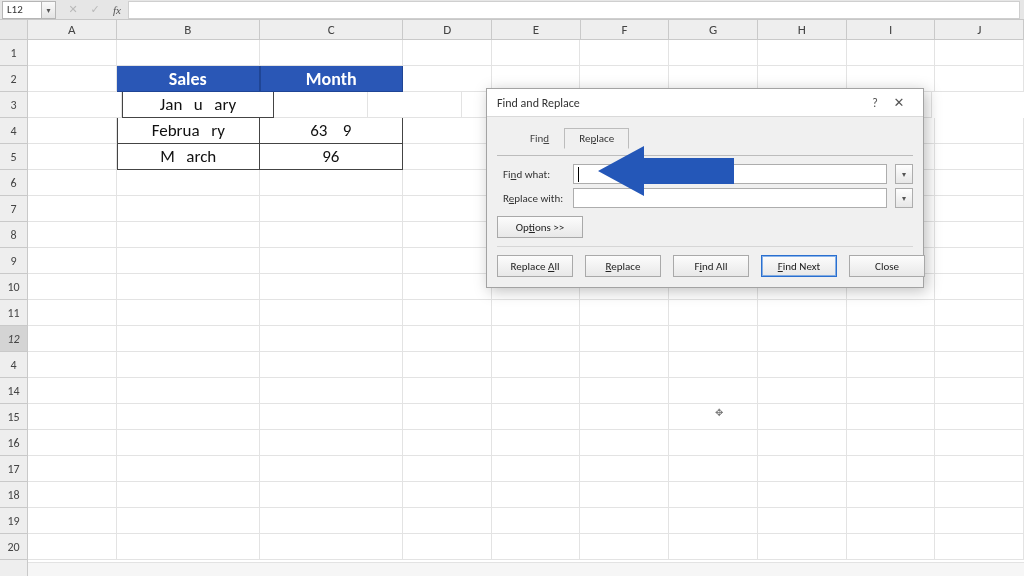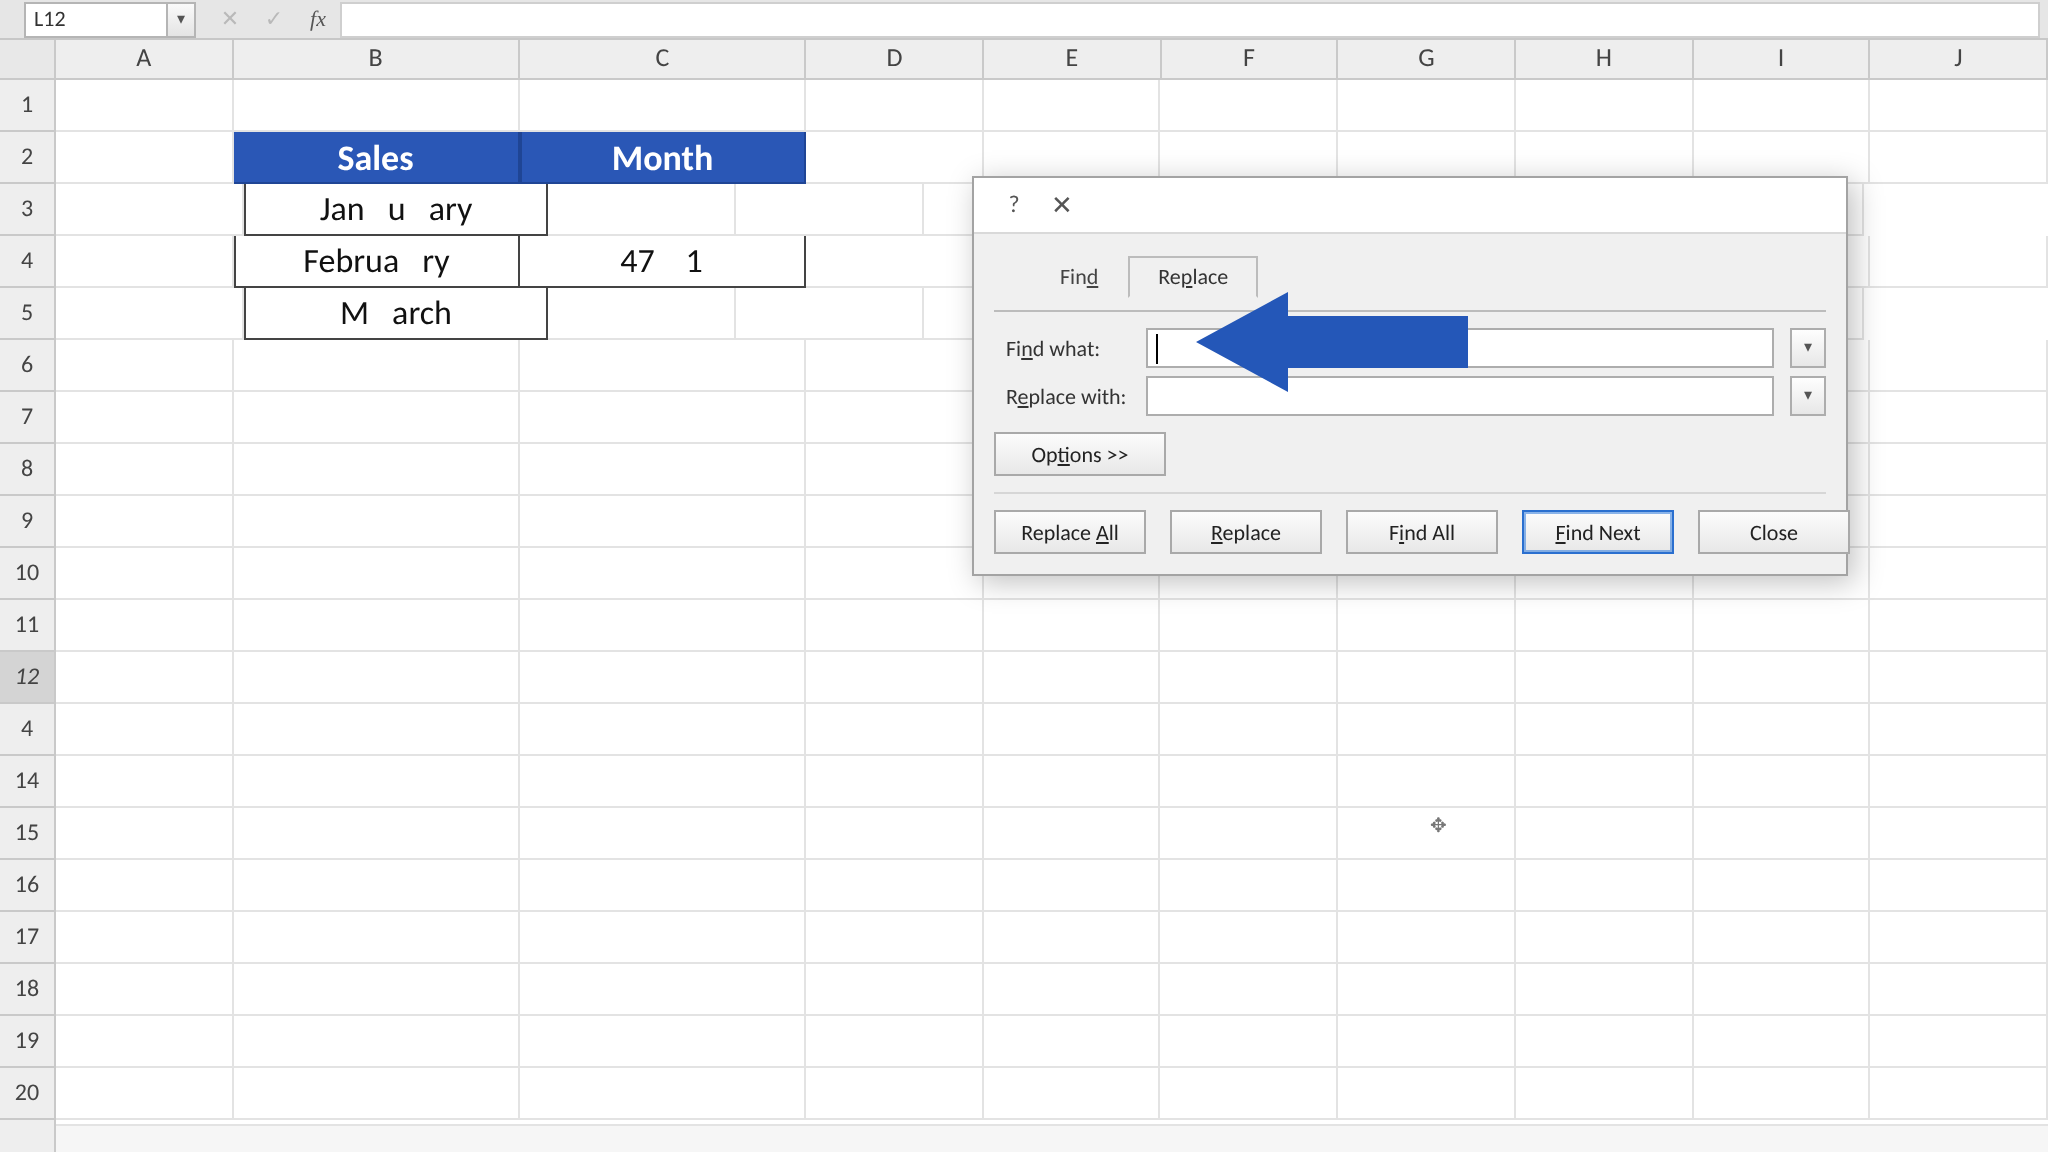--- a/index.html
+++ b/index.html
@@ -18,25 +18,25 @@
   
   .formula-bar {
     height: 20px;
     background: #e6e6e6;
     display: flex;
     align-items: center;
     border-bottom: 1px solid #c7c7c7;
     font-size: 11px;
   }
   .name-box {
-    width: 72px;
+    width: 40px;
     height: 18px;
     background: #fff;
     border: 1px solid #b5b5b5;
-    margin-left: 12px;
+    margin-left: 2px;
     padding: 0 4px;
     display: flex;
     align-items: center;
     color: #333;
   }
   .name-box-arrow {
     width: 14px;
     height: 18px;
     background: linear-gradient(#fafafa,#e4e4e4);
     border: 1px solid #b5b5b5;
@@ -403,32 +403,33 @@
         <div class="cell" style="width: 94px;"></div>
         <div class="cell" style="width: 94px;"></div>
         <div class="cell" style="width: 94px;"></div>
         <div class="cell" style="width: 94px;"></div>
         <div class="cell" style="width: 94px;"></div>
         <div class="cell" style="width: 94px;"></div>
       </div>
       <div class="grid-row">
         <div class="cell" style="width: 94px;"></div>
         <div class="cell td-cell td-left" style="width: 152px;">Februa   ry</div>
-        <div class="cell td-cell" style="width: 152px;">47    1</div>
+        <div class="cell td-cell" style="width: 152px;">63    9</div>
         <div class="cell" style="width: 94px;"></div>
         <div class="cell" style="width: 94px;"></div>
         <div class="cell" style="width: 94px;"></div>
         <div class="cell" style="width: 94px;"></div>
         <div class="cell" style="width: 94px;"></div>
         <div class="cell" style="width: 94px;"></div>
         <div class="cell" style="width: 94px;"></div>
       </div>
       <div class="grid-row">
         <div class="cell" style="width: 94px;"></div>
         <div class="cell td-cell td-left" style="width: 152px;">M   arch</div>
+        <div class="cell td-cell" style="width: 152px;">96</div>
         <div class="cell" style="width: 94px;"></div>
         <div class="cell" style="width: 94px;"></div>
         <div class="cell" style="width: 94px;"></div>
         <div class="cell" style="width: 94px;"></div>
         <div class="cell" style="width: 94px;"></div>
         <div class="cell" style="width: 94px;"></div>
         <div class="cell" style="width: 94px;"></div>
       </div>
       <div class="grid-row">
         <div class="cell" style="width: 94px;"></div>
@@ -609,20 +610,21 @@
         <div class="cell" style="width: 94px;"></div>
         <div class="cell" style="width: 94px;"></div>
         <div class="cell" style="width: 94px;"></div>
       </div>
     </div>
   <div class="hscroll"></div>
 </div>
 
 <div class="dialog">
   <div class="dlg-title">
+    <span class="dlg-title-text">Find and Replace</span>
     <span class="dlg-help">?</span>
     <span class="dlg-x">✕</span>
   </div>
   <div class="dlg-body">
     <div class="tabs">
       <div class="tab inactive">
         <span>Fin<span class="ul">d</span></span>
       </div>
       <div class="tab active">
         <span>Re<span class="ul">p</span>lace</span>

